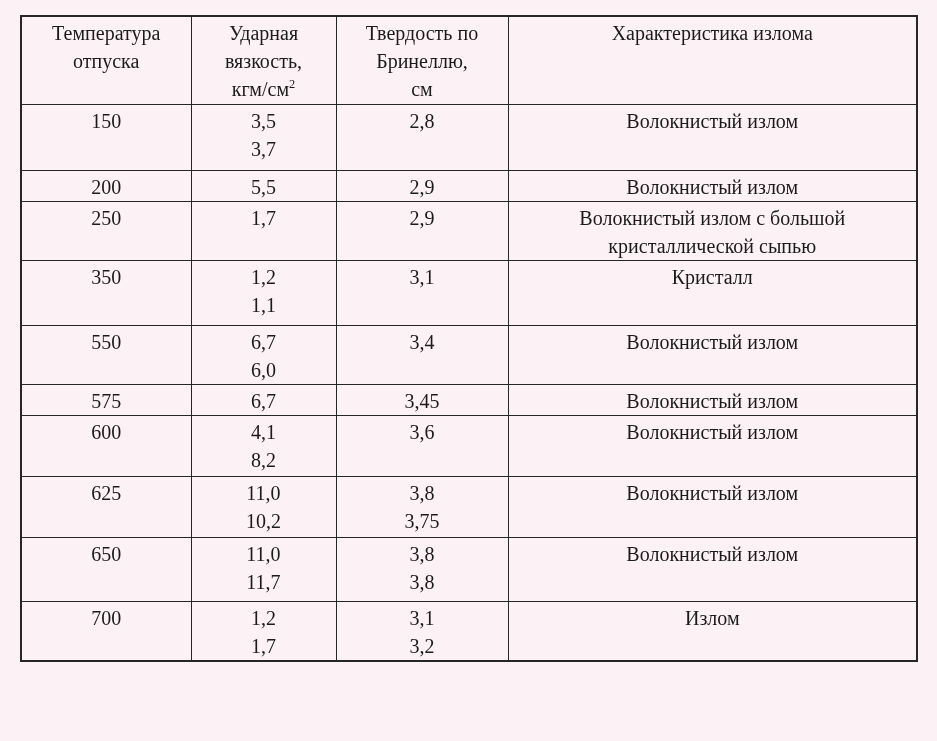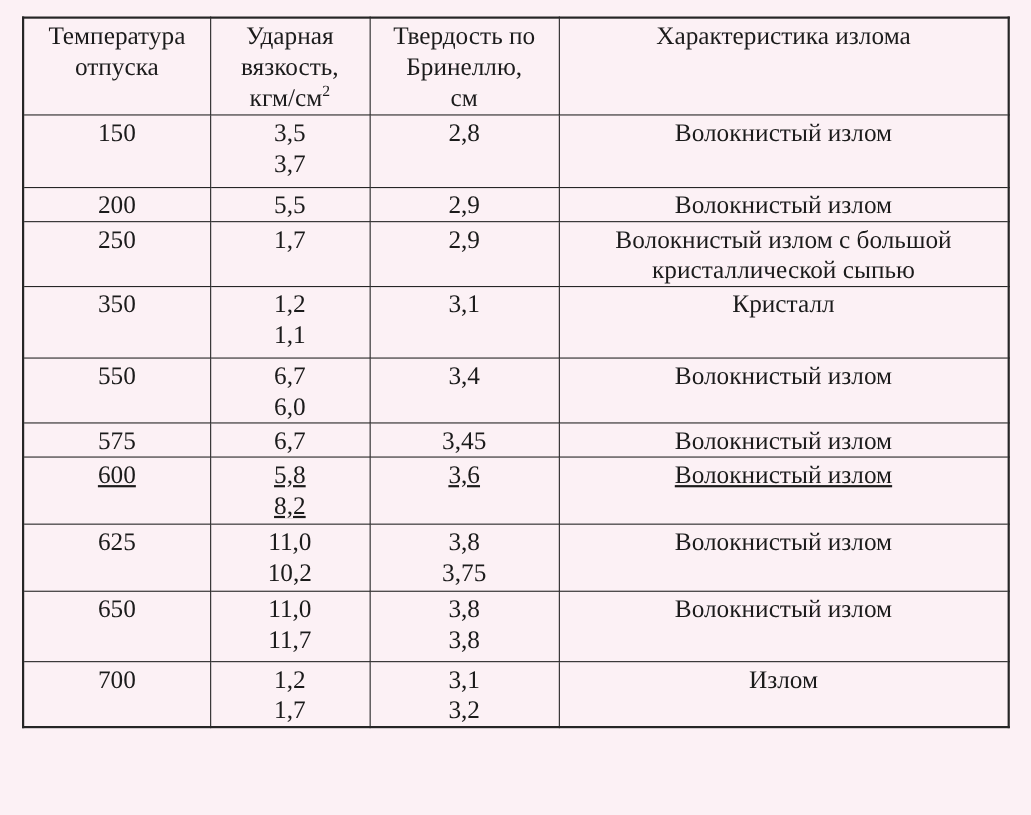--- a/index.html
+++ b/index.html
@@ -29,33 +29,33 @@
   }
   col.c1 { width: 170px; }
   col.c2 { width: 145px; }
   col.c3 { width: 172px; }
   col.c4 { width: 409px; }
   th, td {
     border: 1.5px solid #262626;
     vertical-align: top;
     text-align: center;
     padding: 2px 6px 0 6px;
-    font-size: 23px;
+    font-size: 20px;
     line-height: 28px;
     font-weight: normal;
   }
   thead tr { height: 88px; }
   tbody tr.r0  { height: 66px; }
   tbody tr.r1  { height: 31px; }
   tbody tr.r2  { height: 55px; }
   tbody tr.r3  { height: 65px; }
   tbody tr.r4  { height: 63px; }
   tbody tr.r5  { height: 58px; }
   tbody tr.r6  { height: 29px; }
-  tbody tr.r7  { height: 61px; text-decoration: underline; }
+  tbody tr.r7  { height: 61px; }
   tbody tr.r8  { height: 61px; }
   tbody tr.r9  { height: 64px; margin-left: 45px; }
   tbody tr.r10 { height: 58px; }
   sup {
     font-size: 0.62em;
     line-height: 0;
     vertical-align: super;
   }
   .hline { display: block; }
   .vline { display: block; }
@@ -178,21 +178,21 @@
           </td>
           <td>
             <div class="vline">Волокнистый излом</div>
           </td>
         </tr>
         <tr class="r7">
           <td>
             <div class="vline">600</div>
           </td>
           <td>
-            <div class="vline">5,8</div>
+            <div class="vline">4,1</div>
             <div class="vline">8,2</div>
           </td>
           <td>
             <div class="vline">3,6</div>
           </td>
           <td>
             <div class="vline">Волокнистый излом</div>
           </td>
         </tr>
         <tr class="r8">

